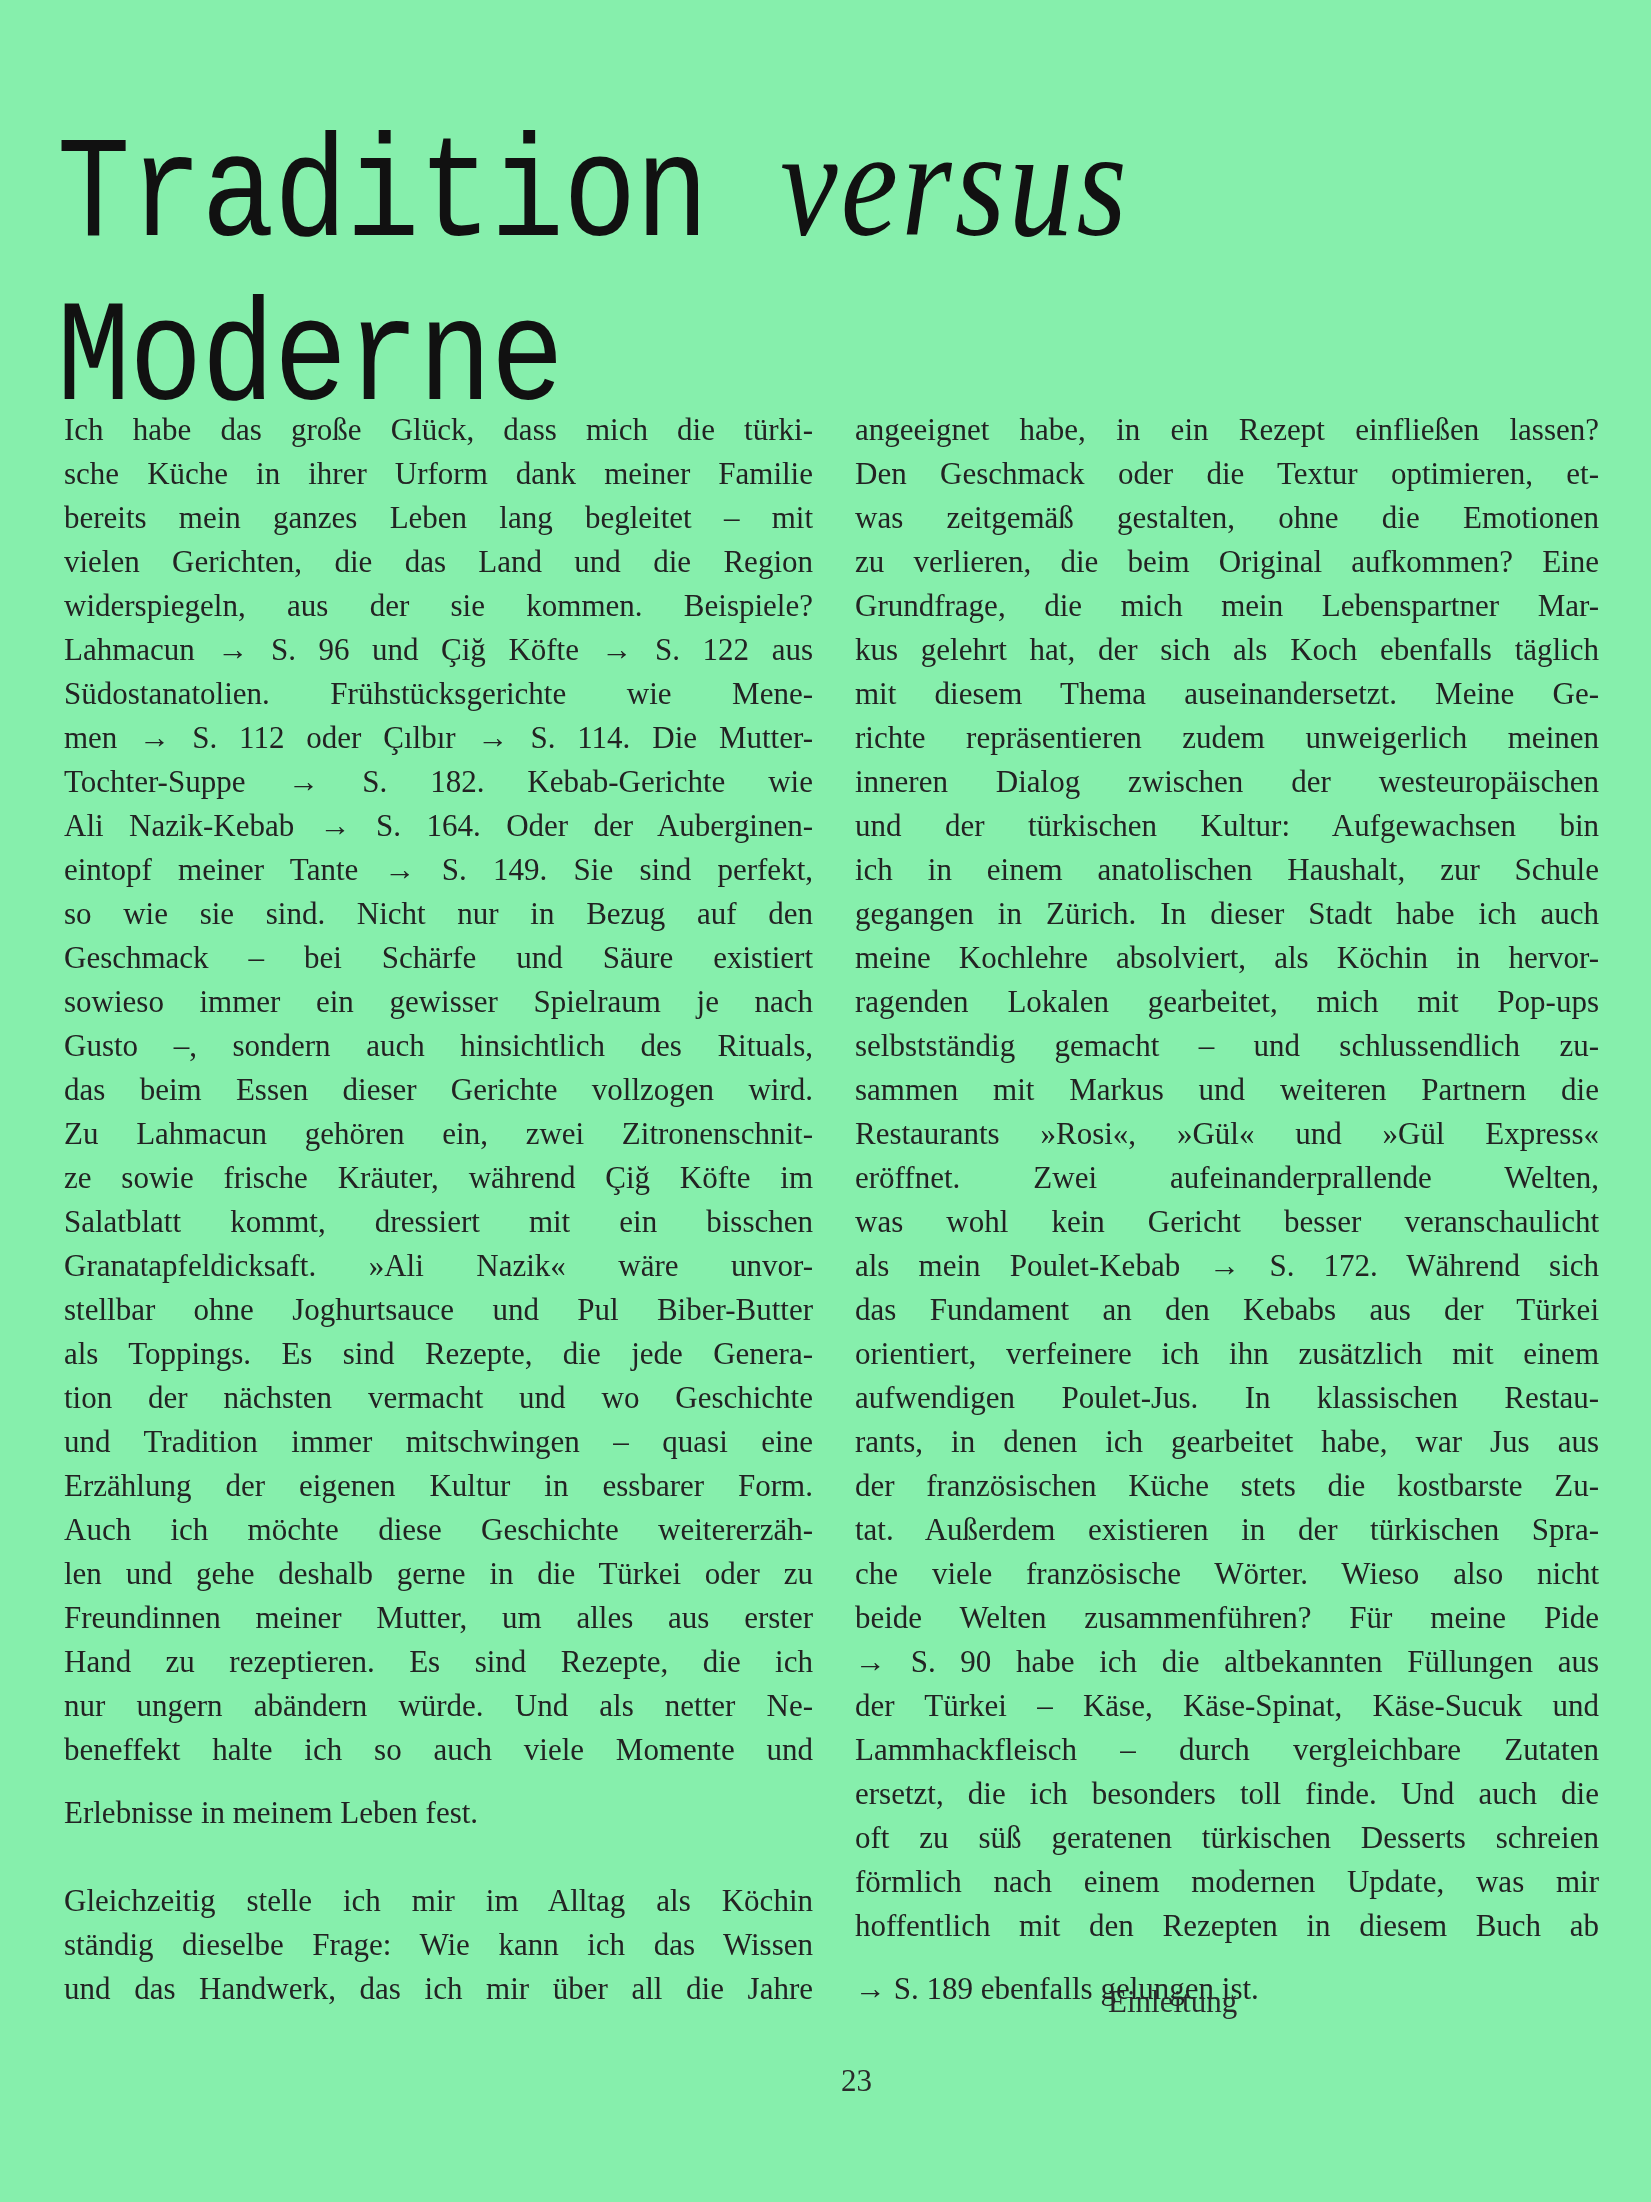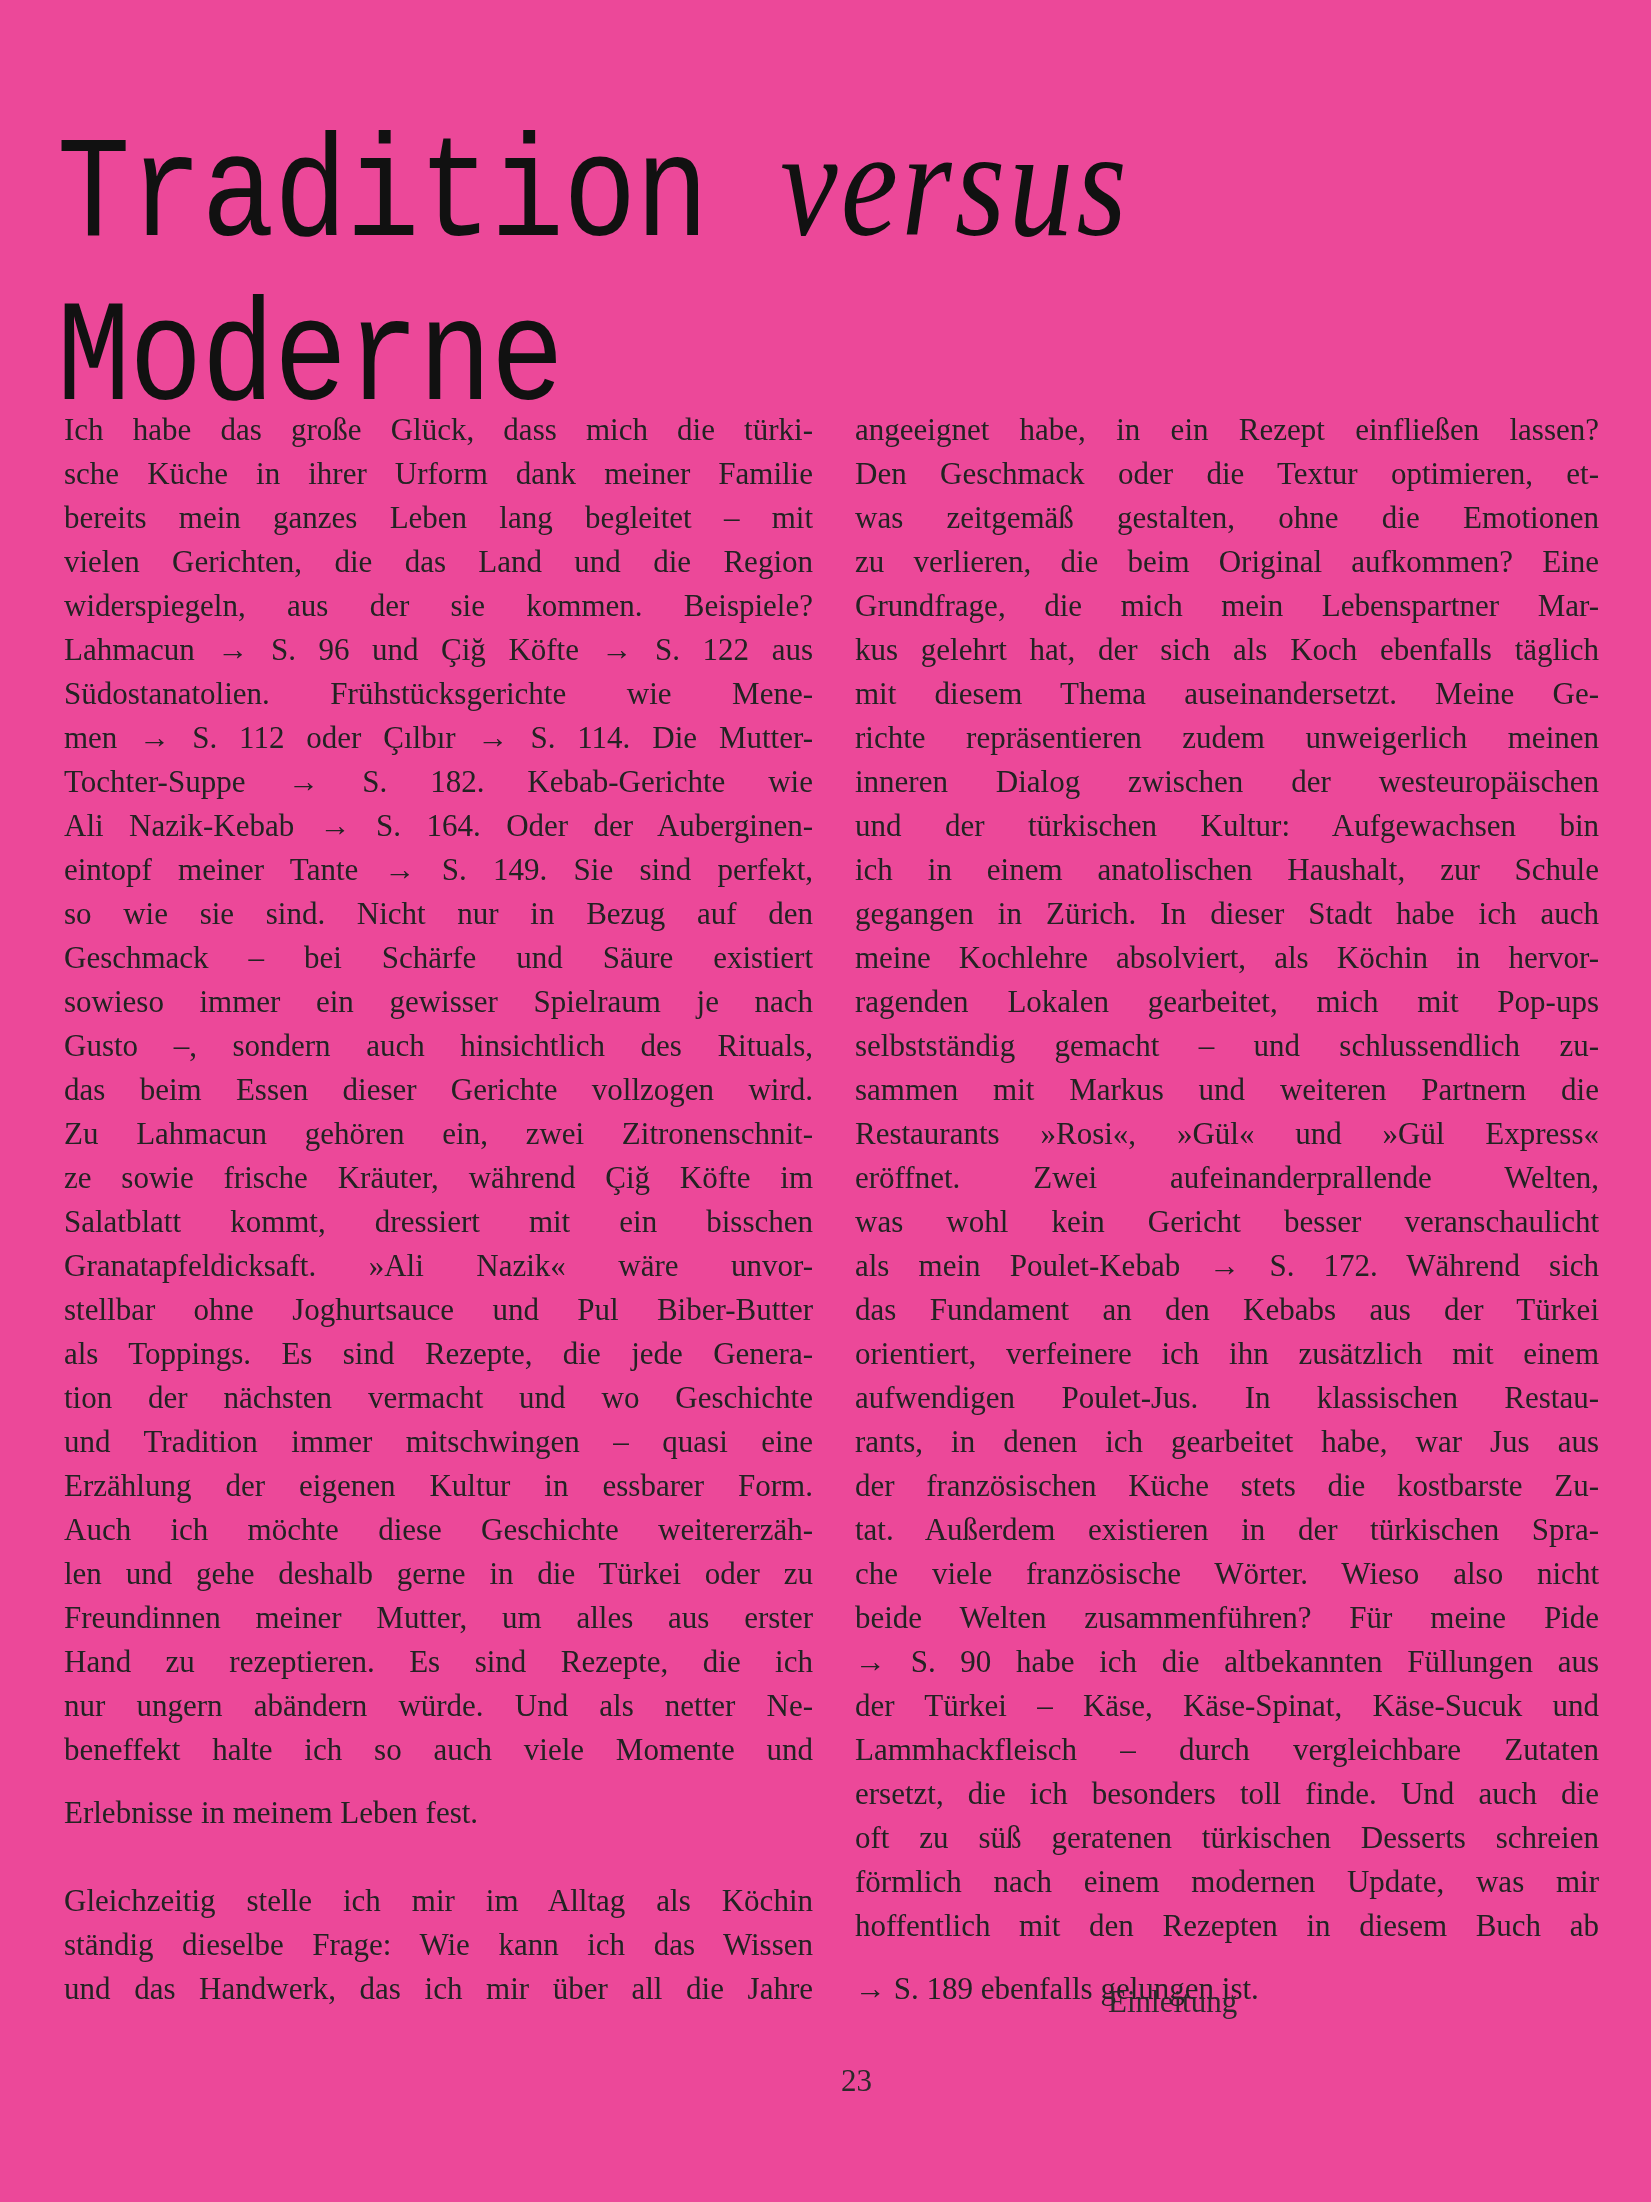--- a/index.html
+++ b/index.html
@@ -12,21 +12,21 @@
     height: 2203px;
     position: relative;
     overflow: hidden;
     color: #1f1f1f;
   }
   .page {
     position: absolute;
     left: 0; top: 0;
     width: 1652px;
     height: 2203px;
-    background: #ec4899;
+    background: #86efac;
   }
   .title {
     position: absolute;
     left: 57px;
     top: 102px;
     margin: 0;
     font-family: "Liberation Mono", "DejaVu Sans Mono", monospace;
     font-weight: normal;
     font-size: 122px;
     line-height: 139px;

